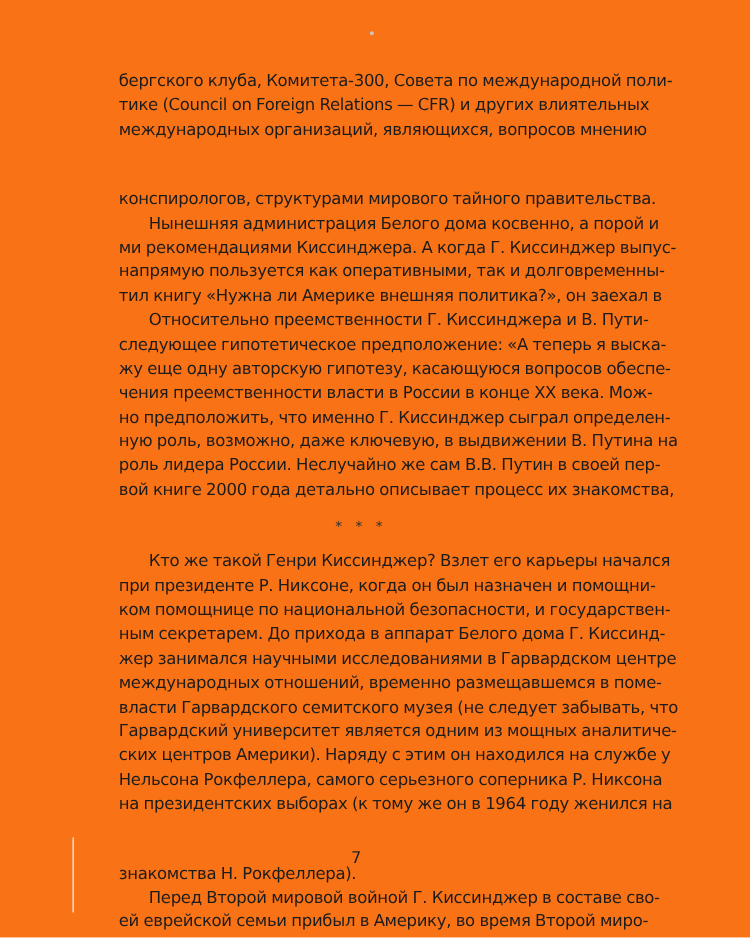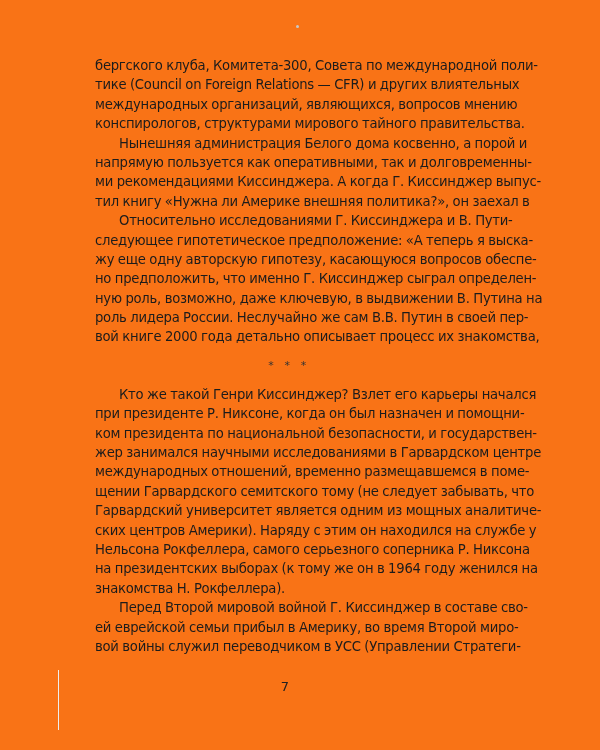--- a/index.html
+++ b/index.html
@@ -42,20 +42,21 @@
     .line {
       display: block;
       white-space: nowrap;
       text-align: justify;
       text-align-last: justify;
       height: 19.4px;
       overflow: visible;
     }
     .line.last {
       text-align-last: left;
+      margin-top: 36px;
     }
     .line.indent {
       padding-left: 24px;
     }
     .separator {
       display: flex;
       justify-content: center;
       gap: 11px;
       height: 38px;
       align-items: center;
@@ -89,48 +90,50 @@
 
     <div>
       <span class="line">бергского клуба, Комитета-300, Совета по международной поли-</span>
       <span class="line">тике (Council on Foreign Relations — CFR) и других влиятельных</span>
       <span class="line">международных организаций, являющихся, вопросов мнению</span>
       <span class="line last">конспирологов, структурами мирового тайного правительства.</span>
     </div>
 
     <div>
       <span class="line indent">Нынешняя администрация Белого дома косвенно, а порой и</span>
+      <span class="line">ми рекомендациями Киссинджера. А когда Г. Киссинджер выпус-</span>
       <span class="line">напрямую пользуется как оперативными, так и долговременны-</span>
-      <span class="line">ми рекомендациями Киссинджера. А когда Г. Киссинджер выпус-</span>
       <span class="line">тил книгу «Нужна ли Америке внешняя политика?», он заехал в</span>
     </div>
 
     <div>
-      <span class="line indent">Относительно исследованиями Г. Киссинджера и В. Пути-</span>
+      <span class="line indent">Относительно преемственности Г. Киссинджера и В. Пути-</span>
       <span class="line">следующее гипотетическое предположение: «А теперь я выска-</span>
       <span class="line">жу еще одну авторскую гипотезу, касающуюся вопросов обеспе-</span>
+      <span class="line">чения преемственности власти в России в конце XX века. Мож-</span>
       <span class="line">но предположить, что именно Г. Киссинджер сыграл определен-</span>
       <span class="line">ную роль, возможно, даже ключевую, в выдвижении В. Путина на</span>
       <span class="line">роль лидера России. Неслучайно же сам В.В. Путин в своей пер-</span>
       <span class="line">вой книге 2000 года детально описывает процесс их знакомства,</span>
     </div>
 
     <div class="separator">
       <span>*</span>
       <span>*</span>
       <span>*</span>
     </div>
 
     <div>
       <span class="line indent">Кто же такой Генри Киссинджер? Взлет его карьеры начался</span>
       <span class="line">при президенте Р. Никсоне, когда он был назначен и помощни-</span>
-      <span class="line">ком президента по национальной безопасности, и государствен-</span>
+      <span class="line">ком помощнице по национальной безопасности, и государствен-</span>
+      <span class="line">ным секретарем. До прихода в аппарат Белого дома Г. Киссинд-</span>
       <span class="line">жер занимался научными исследованиями в Гарвардском центре</span>
       <span class="line">международных отношений, временно размещавшемся в поме-</span>
-      <span class="line">щении Гарвардского семитского тому (не следует забывать, что</span>
+      <span class="line">власти Гарвардского семитского музея (не следует забывать, что</span>
       <span class="line">Гарвардский университет является одним из мощных аналитиче-</span>
       <span class="line">ских центров Америки). Наряду с этим он находился на службе у</span>
       <span class="line">Нельсона Рокфеллера, самого серьезного соперника Р. Никсона</span>
       <span class="line">на президентских выборах (к тому же он в 1964 году женился на</span>
       <span class="line last">знакомства Н. Рокфеллера).</span>
     </div>
 
     <div>
       <span class="line indent">Перед Второй мировой войной Г. Киссинджер в составе сво-</span>
       <span class="line">ей еврейской семьи прибыл в Америку, во время Второй миро-</span>

